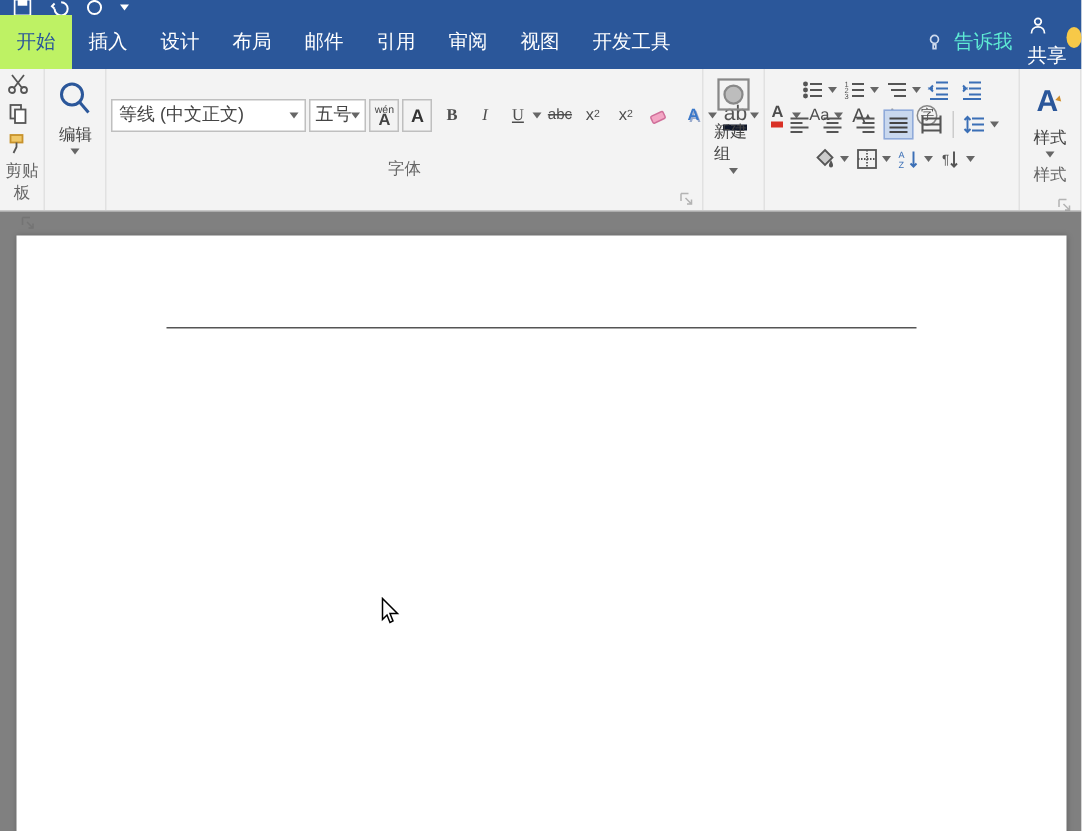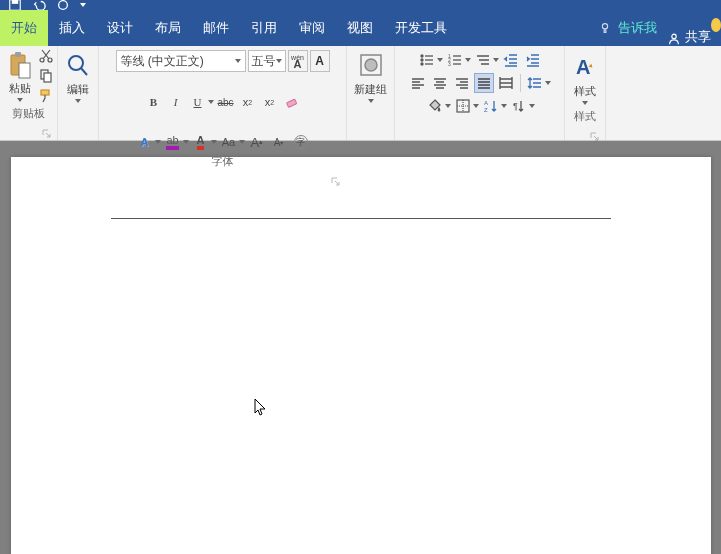--- a/index.html
+++ b/index.html
@@ -7,35 +7,35 @@
 
 .titlebar { background: #2b579a; height: 10px; display: flex; align-items: center; padding: 0 8px; color: #fff; font-size: 11px; }
 .titlebar .qat { display: flex; gap: 10px; align-items: center; }
 
 .tabstrip { background: #2b579a; height: 36px; display: flex; align-items: stretch; color: #fff; font-size: 13px; }
 .tab { padding: 0 11px; display: flex; align-items: center; cursor: pointer; }
 .tab.active { background: #bef264; color: #2b579a; }
 .tab.file { color: #fff; }
 .tabstrip .spacer { flex: 1; }
 .tellme { display: flex; align-items: center; gap: 6px; color: #5eead4; }
-.share { display: flex; align-items: flex-end; gap: 4px; margin: 0 10px; }
+.share { display: flex; align-items: flex-start; gap: 4px; margin: 0 10px; flex-direction: column; }
 
 .ribbon { background: #f3f3f3; height: 95px; display: flex; border-bottom: 1px solid #c8c8c8; font-size: 11px; color: #444; }
 .group { border-right: 1px solid #e1e1e1; display: flex; flex-direction: column; padding: 2px 3px 0; }
 .group .body { flex: 1; display: flex; align-items: center; }
 .group .label { text-align: center; font-size: 11px; color: #666; padding: 2px 0 20px; position: relative; }
 .group .dlaunch { position: absolute; right: 2px; bottom: 2px; width: 10px; height: 10px; opacity: .45; }
 
 .bigbtn { display: flex; flex-direction: column; align-items: center; gap: 2px; padding: 2px 4px; cursor: pointer; }
 .bigbtn .ic { width: 26px; height: 28px; }
 .bigbtn span { font-size: 11px; }
 .minicol { display: flex; flex-direction: column; gap: 4px; margin-left: 1px; }
 .minicol svg { width: 16px; height: 16px; display: block; }
 
-.font-body { display: flex; flex-direction: column; gap: 20px; padding-top: 2px; }
+.font-body { display: flex; flex-direction: row; gap: 3px; padding-top: 2px; }
 .row { display: flex; align-items: center; gap: 2px; }
 .fontbox { border: 1px solid #bfbfbf; background: #fff; height: 22px; font-size: 12px; padding: 0 4px; display: flex; align-items: center; width: 130px; justify-content: space-between; }
 .sizebox { border: 1px solid #bfbfbf; background: #fff; height: 22px; font-size: 12px; padding: 0 3px; display: flex; align-items: center; width: 38px; justify-content: space-between; }
 .tri { width: 0; height: 0; border-left: 3px solid transparent; border-right: 3px solid transparent; border-top: 4px solid #666; }
 .wenA { border: 1px solid #bfbfbf; height: 22px; width: 20px; display: flex; flex-direction: column; align-items: center; justify-content: center; font-size: 7px; line-height: 7px; }
 .boxA { border: 1px solid #bfbfbf; height: 22px; width: 20px; display: flex; align-items: center; justify-content: center; font-size: 12px; font-weight: bold; color: #333; }
 .iconbtn { width: 20px; height: 20px; display: flex; align-items: center; justify-content: center; cursor: pointer; color: #4d4d4d; }
 .dd { margin-left: -2px; }
 
 .para-body { display: flex; flex-direction: column; gap: 3px; padding-top: 2px; }
@@ -96,29 +96,20 @@
       </svg>
     <span>共享</span>
   </div>
   <div class="face"></div>
 </div>
 
 <div class="ribbon">
 
   <div class="group">
     <div class="body">
-      <div class="bigbtn">
-        <svg class="ic" viewBox="0 0 24 28">
-            <rect x="3" y="4" width="14" height="20" rx="1" fill="#d6a95a" stroke="#b3843a"></rect>
-            <rect x="7" y="1" width="6" height="5" rx="1" fill="#9e9e9e"></rect>
-            <rect x="11" y="12" width="11" height="15" fill="#fff" stroke="#777"></rect>
-          </svg>
-        <span>粘贴</span>
-        <span class="tri"></span>
-      </div>
       <div class="minicol">
         <svg viewBox="0 0 16 16" fill="none" stroke="#555" stroke-width="1.2">
             <circle cx="4" cy="12" r="2"></circle>
             <circle cx="12" cy="12" r="2"></circle>
             <path d="M5 11L12 2M11 11L4 2"></path>
           </svg>
         <svg viewBox="0 0 16 16" fill="none" stroke="#555" stroke-width="1.2">
             <rect x="3" y="2" width="7" height="9"></rect>
             <rect x="6" y="5" width="7" height="9" fill="#fff"></rect>
           </svg>
@@ -179,21 +170,21 @@
               <rect x="3" y="7" width="9" height="5" rx="1" transform="rotate(-25 7 9)" fill="#f3a6c4" stroke="#d0709a"></rect>
             </svg>
         </div>
       </div>
       <div class="row">
         <div class="iconbtn">
             <span style="font-weight:bold;color:#3a78c9;text-shadow:1px 1px #9ac">A</span>
           </div>
         <span class="tri dd"></span>
         <div class="iconbtn">
-            <span style="border-bottom:4px solid #a21caf;font-size:11px;color:#555">ab</span>
+            <span style="border-bottom:4px solid #0f172a;font-size:14px;color:#555">ab</span>
           </div>
         <span class="tri dd"></span>
         <div class="iconbtn">
             <span style="border-bottom:4px solid #d93025;font-weight:bold">A</span>
           </div>
         <span class="tri dd"></span>
         <div class="iconbtn">Aa</div>
         <span class="tri dd"></span>
         <div class="iconbtn" style="font-size:13px">A<sup style="font-size:7px">▴</sup></div>
         <div class="iconbtn" style="font-size:10px">A<sup style="font-size:6px">▾</sup></div>

